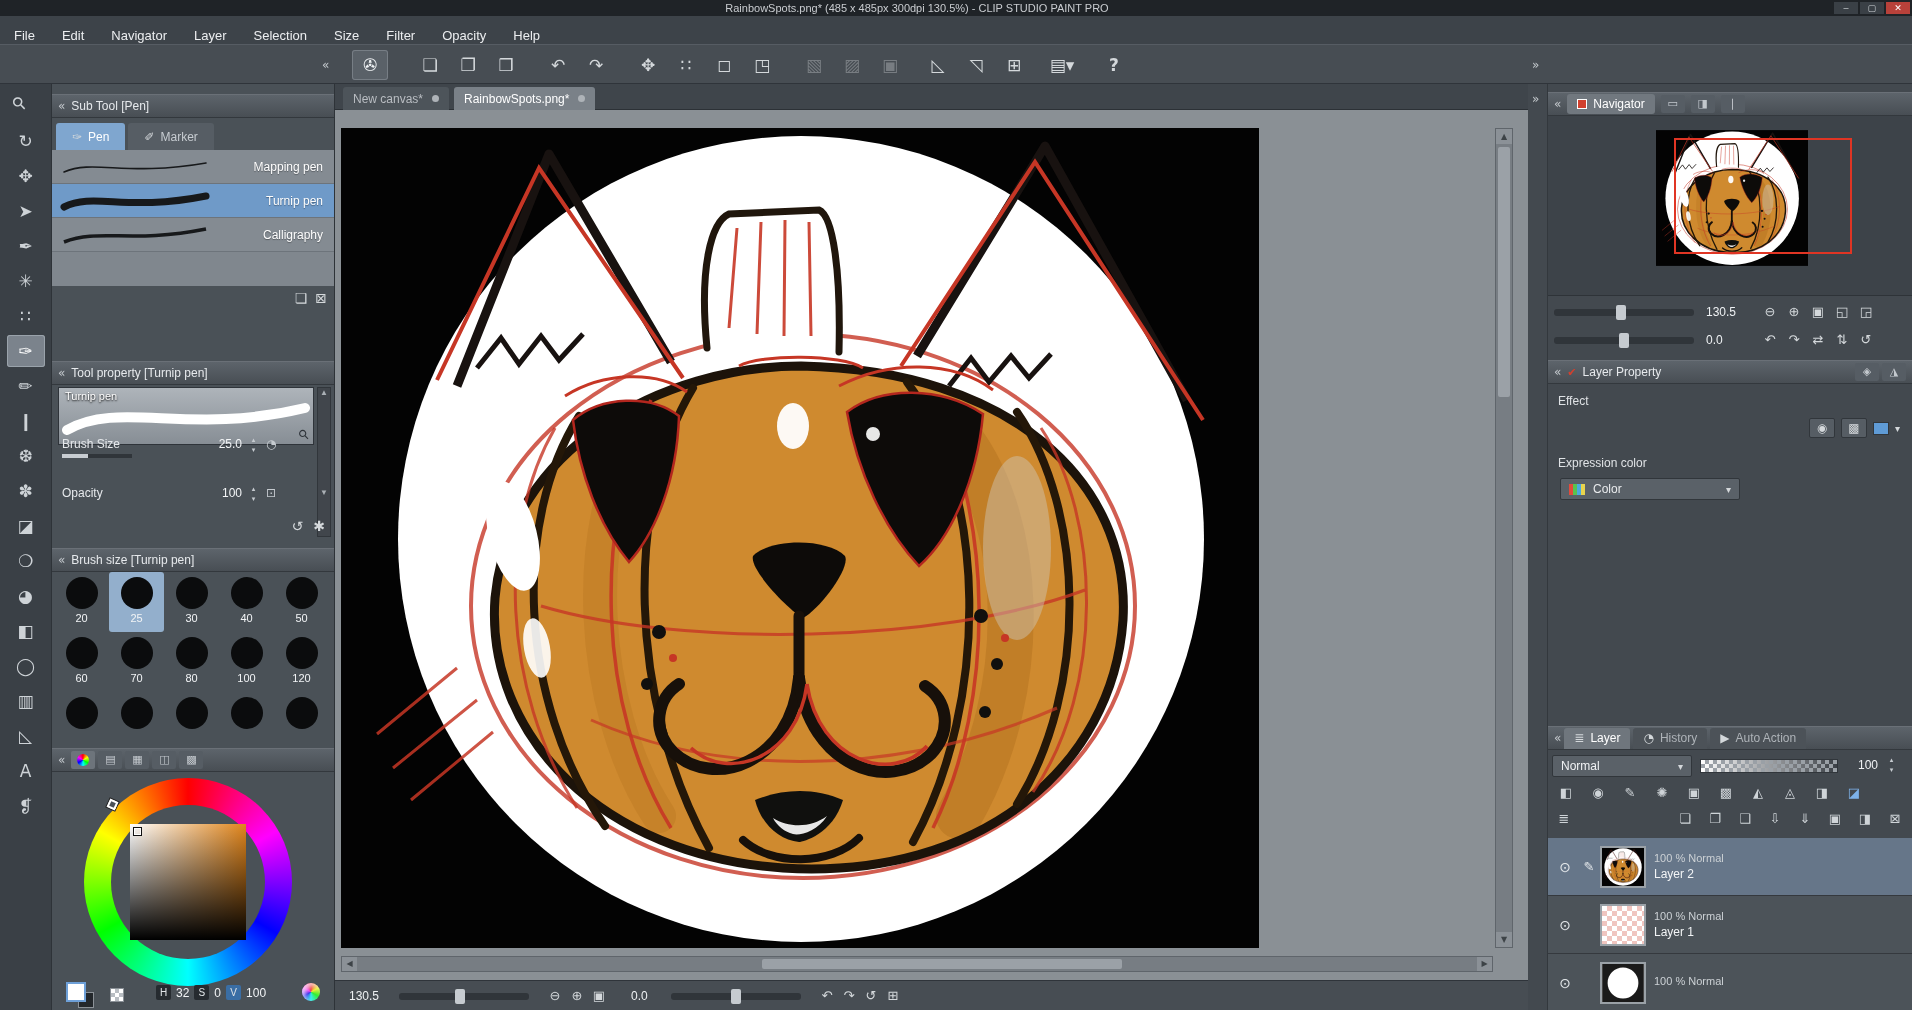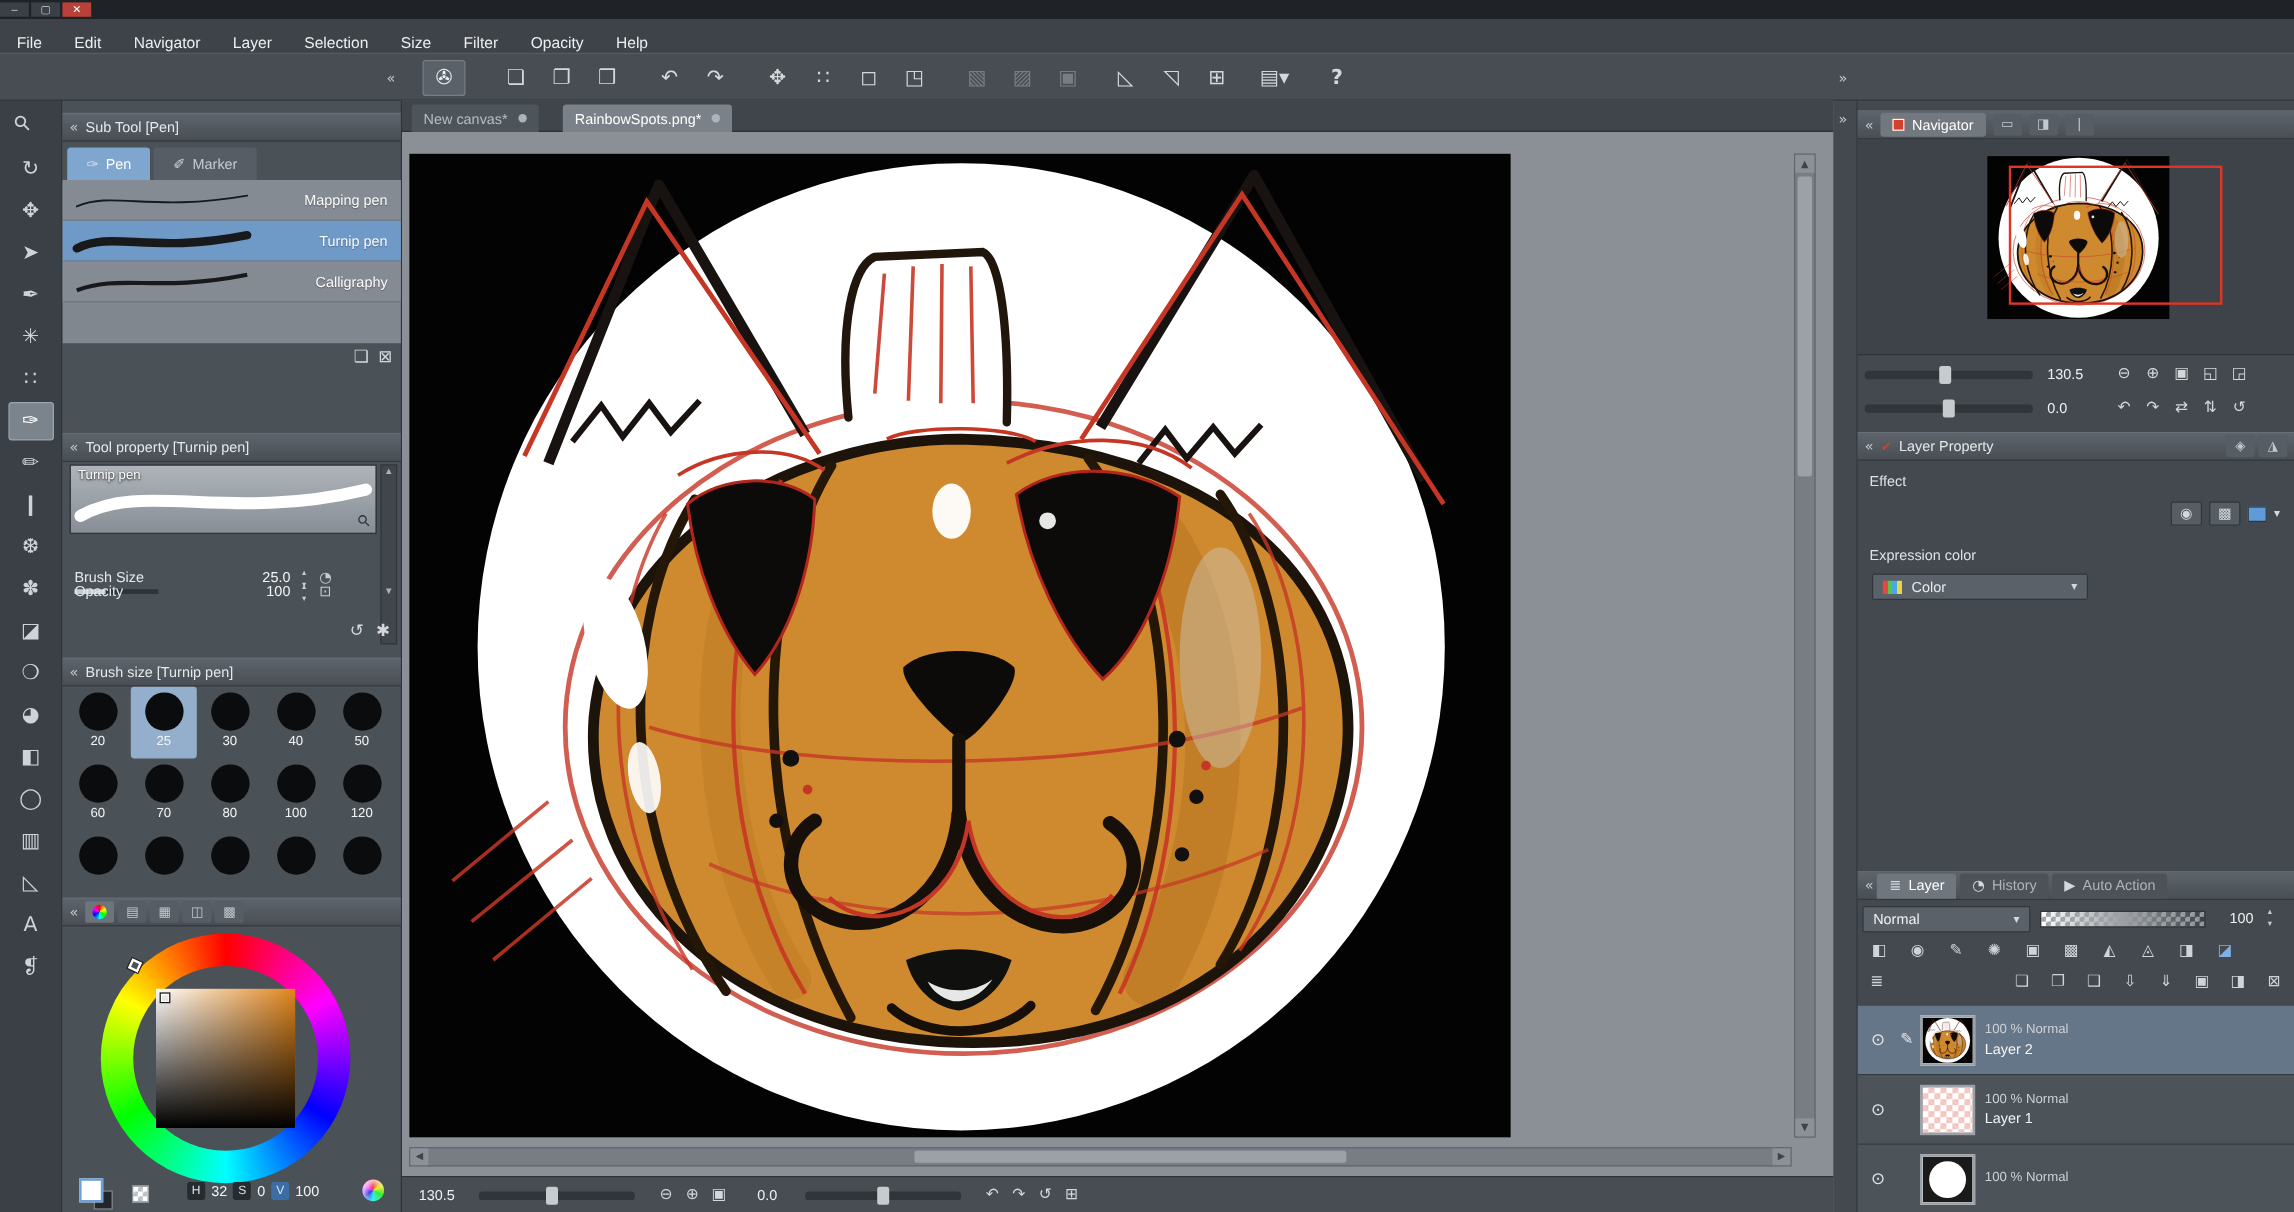--- a/index.html
+++ b/index.html
@@ -73,21 +73,21 @@
   .swB{position:absolute;left:26px;top:908px;width:16px;height:16px;background:#23272b;border:1px solid #8b9197;}
   .swT{position:absolute;left:58px;top:904px;width:14px;height:14px;border:1px solid #8b9197;background-color:#fff;background-image:linear-gradient(45deg,#b9bec3 25%,transparent 25%,transparent 75%,#b9bec3 75%),linear-gradient(45deg,#b9bec3 25%,transparent 25%,transparent 75%,#b9bec3 75%);background-size:8px 8px;background-position:0 0,4px 4px;}
   .hsv{position:absolute;left:104px;top:901px;display:flex;align-items:center;gap:5px;}
   .badge{width:15px;height:15px;background:#262b30;color:#dfe3e6;font-size:10px;line-height:15px;text-align:center;border-radius:2px;}
   .badge.v{background:#3a6ea5;}
   .hsv b{font-size:12px;color:#f2f4f6;font-weight:normal;}
   .sphere{position:absolute;right:14px;top:899px;width:18px;height:18px;border-radius:50%;background:conic-gradient(#e33,#ee3,#3e3,#3ee,#33e,#e3e,#e33);box-shadow:inset 3px 3px 4px rgba(255,255,255,.7);}
 
   
   .canvasarea{left:335px;top:84px;width:1193px;height:926px;background:#8a9095;}
-  .tabbar{position:absolute;left:0;top:0;width:100%;height:26px;background:#3f454b;border-bottom:1px solid #2c3136;display:flex;padding:3px 0 0 8px;gap:20px;}
+  .tabbar{position:absolute;left:0;top:0;width:100%;height:26px;background:#3f454b;border-bottom:1px solid #2c3136;display:flex;padding:3px 0 0 8px;gap:5px;}
   .dtab{height:23px;border-radius:3px 3px 0 0;display:flex;align-items:center;padding:0 10px;gap:9px;background:#4d545a;color:#b9bdc2;font-size:12px;}
   .dtab.on{background:#7a8188;color:#fff;}
   .dot{width:7px;height:7px;border-radius:50%;background:#aeb3b8;}
   .cnv{position:absolute;left:6px;top:44px;width:918px;height:820px;display:block;}
   .vscroll{position:absolute;left:1160px;top:44px;width:18px;height:820px;background:#777d83;border:1px solid #5f656b;}
   .vscroll .a{height:15px;background:#8b9197;font-size:8px;line-height:15px;color:#3d4347;text-align:center;}
   .vscroll .th{position:absolute;left:2px;top:18px;width:12px;height:250px;background:#9ba1a7;border-radius:2px;}
   .hscroll{position:absolute;left:6px;top:872px;width:1152px;height:16px;background:#777d83;border:1px solid #5f656b;}
   .hscroll .a{position:absolute;top:0;width:15px;height:14px;background:#8b9197;font-size:8px;line-height:14px;color:#3d4347;text-align:center;}
   .hscroll .th{position:absolute;left:420px;top:2px;width:360px;height:10px;background:#9ba1a7;border-radius:2px;}
@@ -128,20 +128,21 @@
   .lname{font-size:12px;color:#f2f4f6;margin-top:3px;}
   .lbl{font-size:12px;color:#dfe2e5;}
   .mag{display:inline-block;transform:rotate(-45deg);}
 </style>
 </head>
 <body>
 
 <div class="app">
 
   <div class="abs titlebar">
+    <span class="t">RainbowSpots.png* (485 x 485px 300dpi 130.5%)  - CLIP STUDIO PAINT PRO</span>
     <span class="winbtn">–</span>
     <span class="winbtn">▢</span>
     <span class="winbtn close">✕</span>
   </div>
 
   <div class="abs menubar">
     <span class="mi">File</span>
     <span class="mi">Edit</span>
     <span class="mi">Navigator</span>
     <span class="mi">Layer</span>
@@ -245,21 +246,21 @@
       <span>Tool property [Turnip pen]</span>
     </div>
     <div class="abs tpprev">
       <span class="abs" style="left:6px;top:2px;font-size:11px;color:#fff;text-shadow:0 1px 2px #000;">Turnip pen</span>
       <svg class="abs" style="left:0;top:0;" width="254" height="56" viewBox="0 0 254 56">
         <path d="M8,42 C60,12 130,48 246,20" stroke="#ffffff" stroke-width="10" fill="none" stroke-linecap="round"></path>
       </svg>
       <span class="abs icon mag" style="right:4px;bottom:2px;font-size:13px;color:#2f343a;">⚲</span>
     </div>
     <div class="abs tpscroll">▲<br><br><br><br><br><br><br><br><br><br>▼</div>
-    <div class="prow" style="top:386px;">
+    <div class="prow" style="top:349px;">
       <span class="lab">Brush Size</span>
       <span class="minibar">
           <i></i>
         </span>
       <span class="val">25.0</span>
       <span class="stepper icon">▴<br>▾</span>
       <span class="pico icon">◔</span>
     </div>
     <div class="prow" style="top:398px;">
       <span class="lab">Opacity</span>

